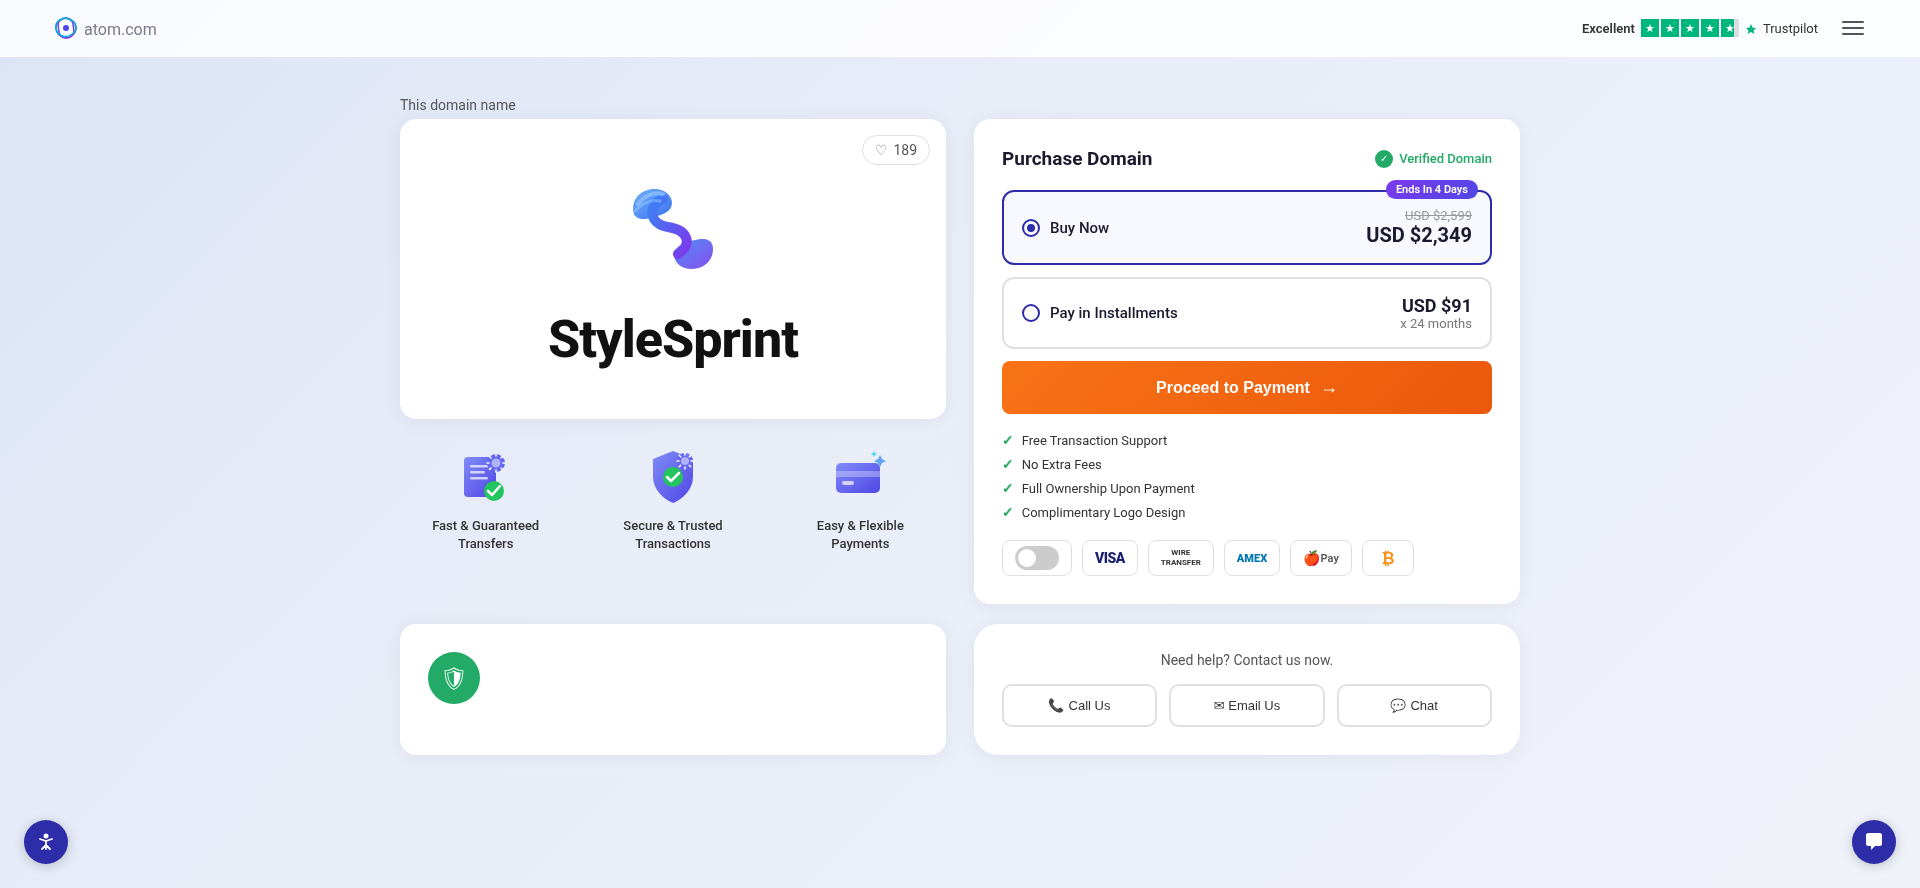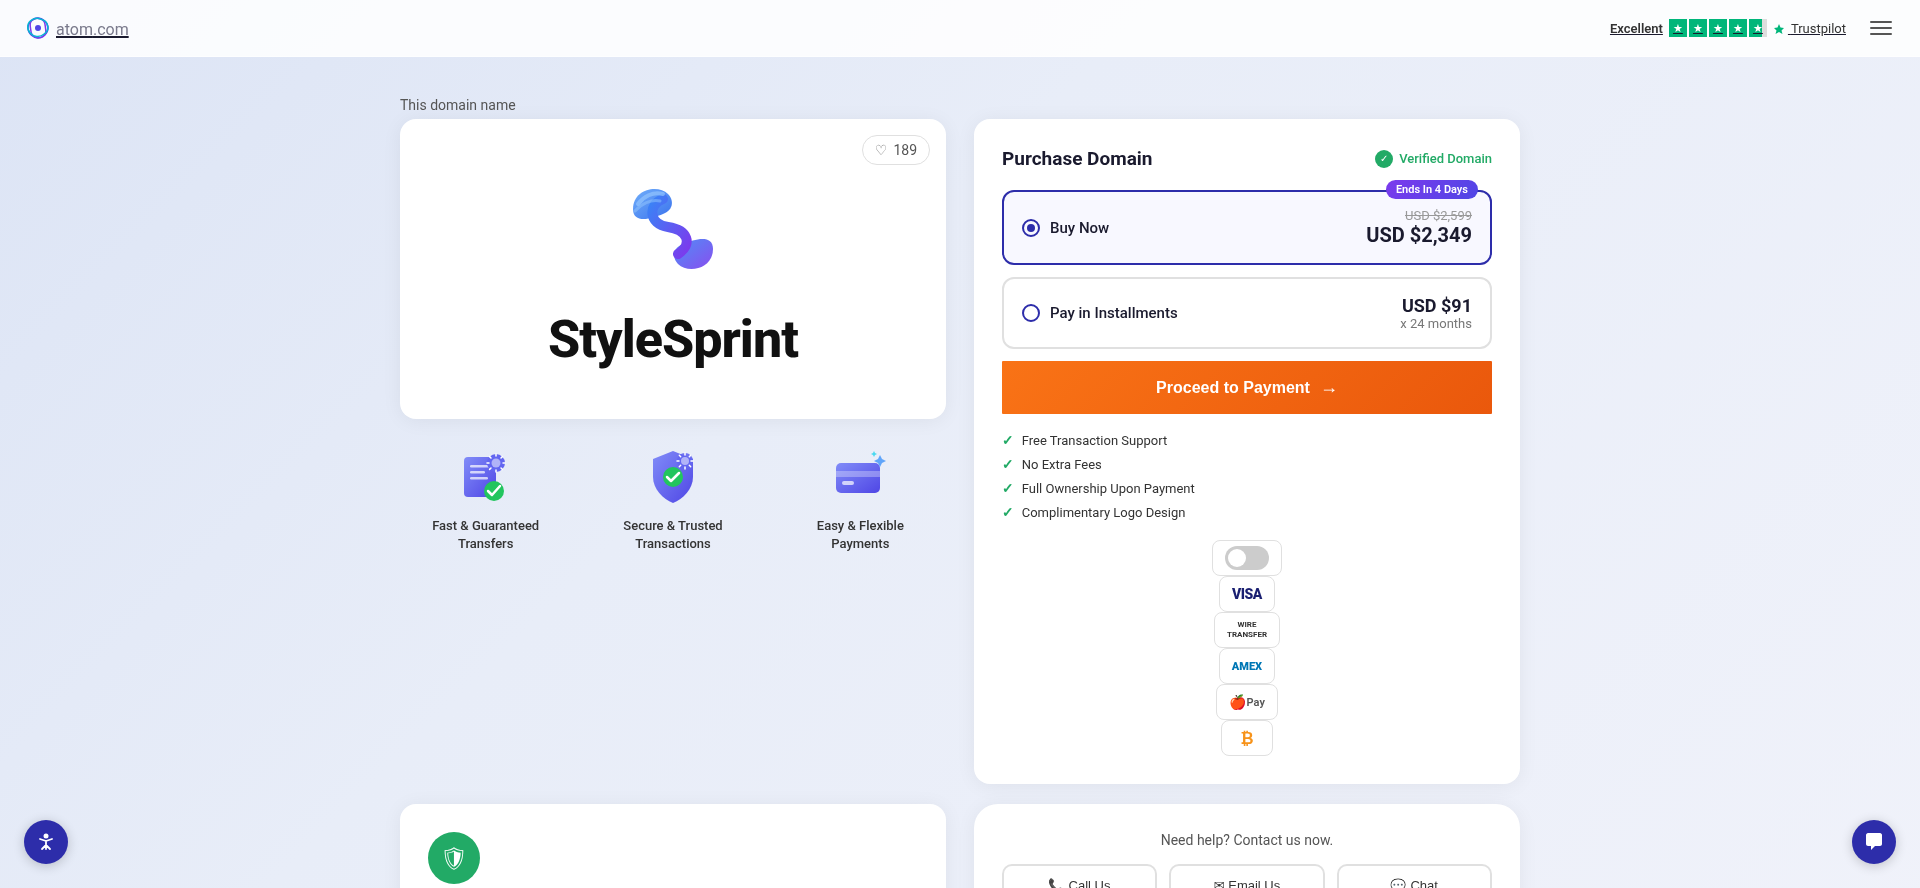--- a/index.html
+++ b/index.html
@@ -8,27 +8,26 @@
       background: linear-gradient(135deg, #dce4f5 0%, #e8edf8 40%, #f0f2fa 100%);
       min-height: 888px;
       color: #1a1a2e;
     }
 
     
     .navbar {
       display: flex;
       align-items: center;
       justify-content: space-between;
-      padding: 14px 24px;
+      padding: 14px 52px;
       background: rgba(255,255,255,0.85);
       border-bottom: 1px solid rgba(255,255,255,0.6);
       position: sticky;
       top: 0;
       z-index: 100;
-      text-decoration: underline;
     }
     .logo {
       display: flex;
       align-items: center;
       gap: 4px;
     }
     .logo-icon {
       width: 28px;
       height: 28px;
     }
@@ -292,21 +291,21 @@
     .price-monthly {
       font-size: 13px;
       color: #777;
     }
 
     .proceed-btn {
       width: 100%;
       background: linear-gradient(135deg, #f97316, #ea580c);
       color: white;
       border: none;
-      border-radius: 1px;
+      border-radius: 8px;
       padding: 16px 24px;
       font-size: 16px;
       font-weight: 600;
       cursor: pointer;
       display: flex;
       align-items: center;
       justify-content: center;
       gap: 10px;
       margin-bottom: 18px;
       transition: opacity 0.2s;
@@ -326,24 +325,23 @@
       color: #333;
     }
     .check-icon {
       color: #22aa66;
       font-size: 14px;
       font-weight: 700;
     }
 
     .payment-methods {
       display: flex;
-      gap: 0;
-      align-items: center;
+      gap: 10px;
+      align-items: flex-end;
       flex-wrap: wrap;
-      flex-direction: column;
     }
     .payment-method {
       border: 1px solid #e0e0e0;
       border-radius: 8px;
       padding: 8px 12px;
       display: flex;
       align-items: center;
       justify-content: center;
       min-width: 52px;
       height: 36px;

